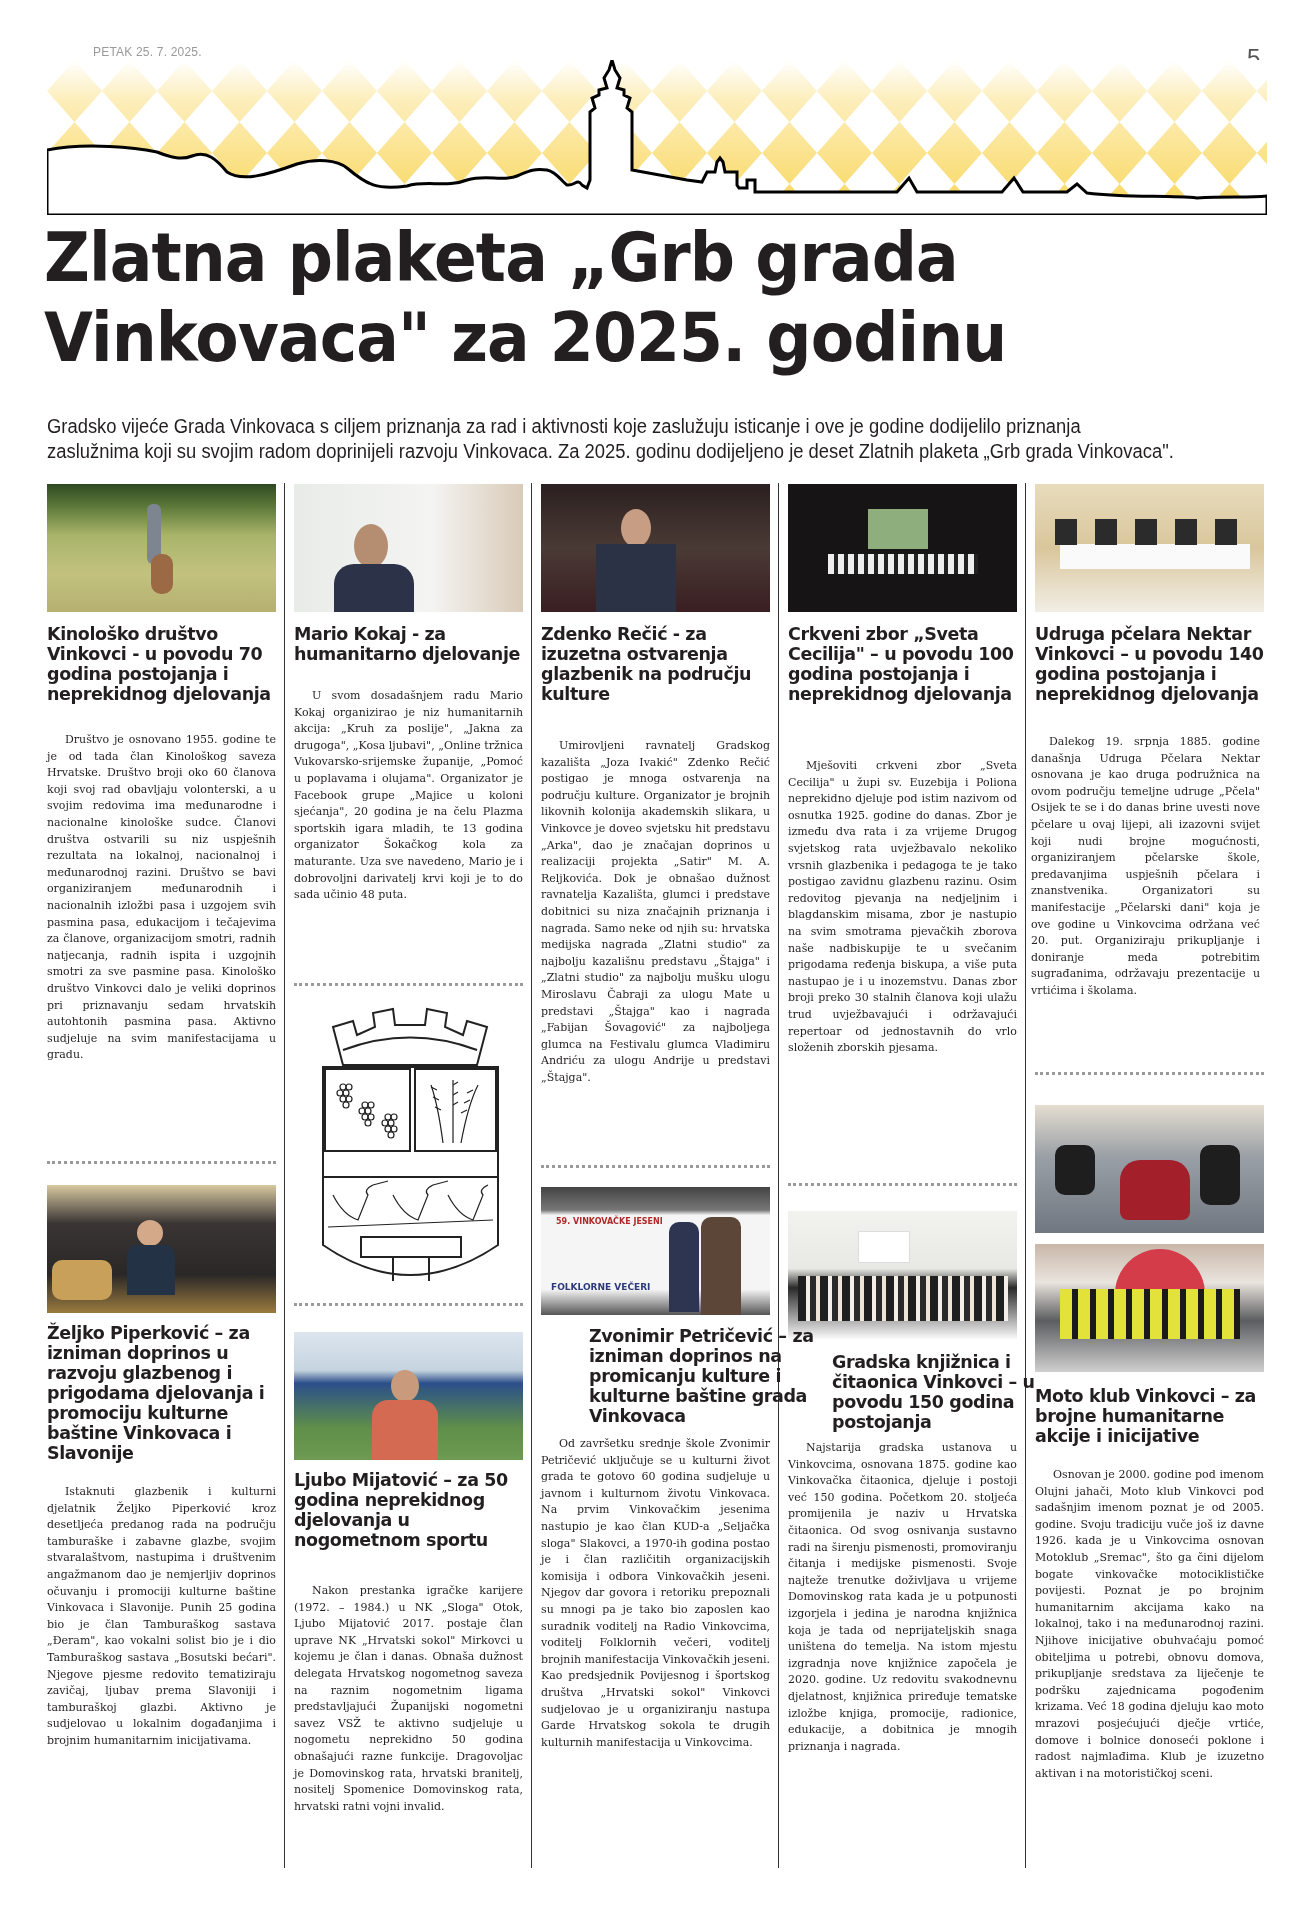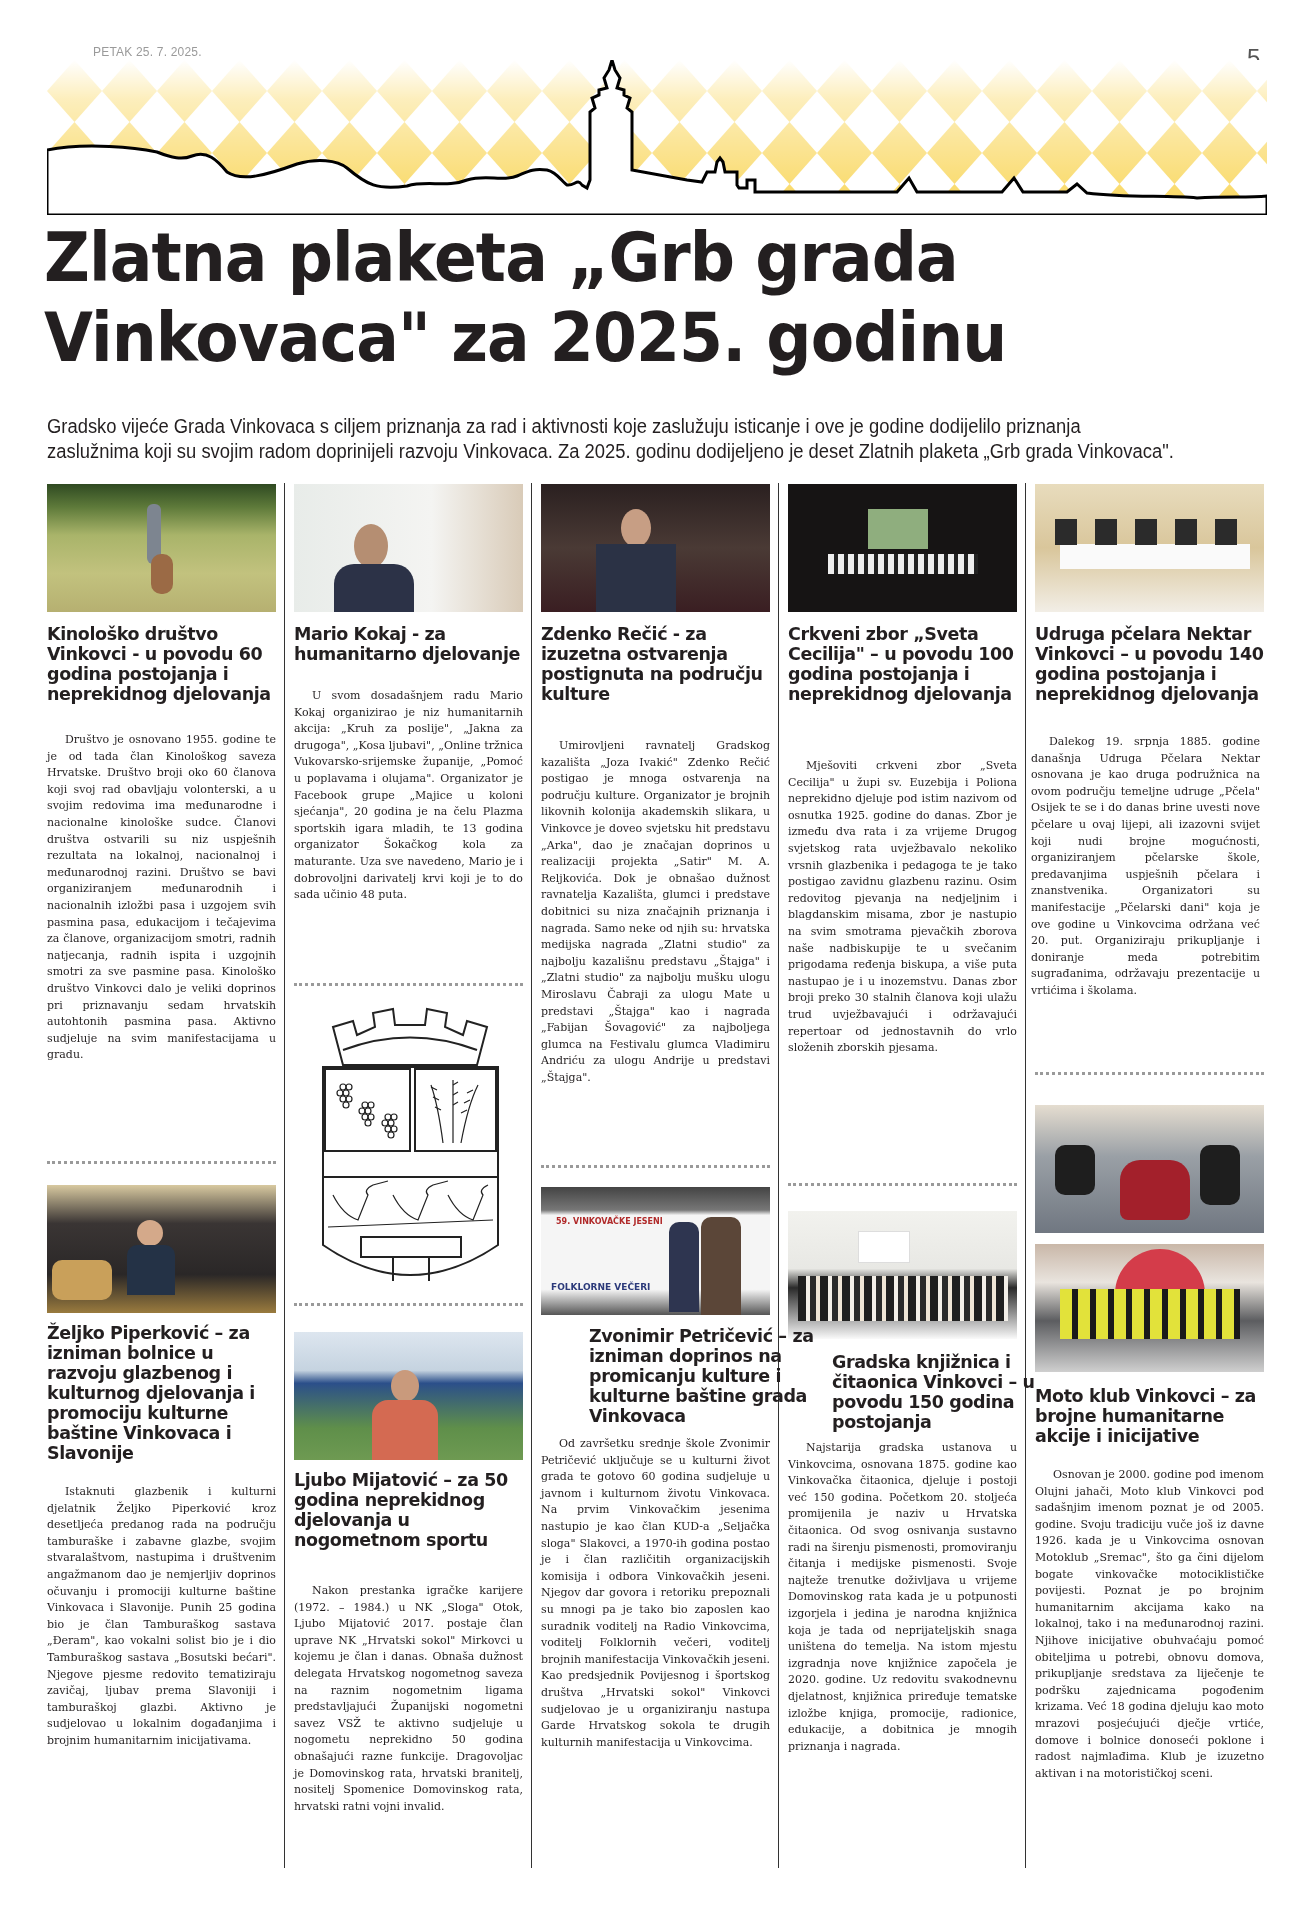--- a/index.html
+++ b/index.html
@@ -72,21 +72,21 @@
 </div>
 <div class="photo" style="left:788px;top:484px;width:229px;height:128px;background:#161414;">
   <div style="position:absolute;left:80px;top:25px;width:60px;height:40px;background:#8fae7e;"></div>
   <div style="position:absolute;left:40px;top:70px;width:150px;height:20px;background:repeating-linear-gradient(90deg,#eee 0 6px,#222 6px 10px);"></div>
 </div>
 <div class="photo" style="left:1035px;top:484px;width:229px;height:128px;background:linear-gradient(180deg,#e8dcbd 0%,#d9c69b 50%,#f2eee6 100%);">
   <div style="position:absolute;left:25px;top:60px;width:190px;height:25px;background:#fafafa;"></div>
   <div style="position:absolute;left:20px;top:35px;width:190px;height:26px;background:repeating-linear-gradient(90deg,#2b2b2b 0 22px,transparent 22px 40px);"></div>
 </div>
 
-<div class="art-title" style="left:47px;top:624px;width:229px;">Kinološko društvo Vinkovci - u povodu 60 godina postojanja i neprekidnog djelovanja</div>
+<div class="art-title" style="left:47px;top:624px;width:229px;">Kinološko društvo Vinkovci - u povodu 70 godina postojanja i neprekidnog djelovanja</div>
 <div class="art-body" style="left:47px;top:732px;width:229px;">
     <span class="indent">Društvo je osnovano 1955. godine te je od tada član Kinološkog saveza Hrvatske. Društvo broji oko 60 članova koji svoj rad obavljaju volonterski, a u svojim redovima ima međunarodne i nacionalne kinološke sudce. Članovi društva ostvarili su niz uspješnih rezultata na lokalnoj, nacionalnoj i međunarodnoj razini. Društvo se bavi organiziranjem međunarodnih i nacionalnih izložbi pasa i uzgojem svih pasmina pasa, edukacijom i tečajevima za članove, organizacijom smotri, radnih natjecanja, radnih ispita i uzgojnih smotri za sve pasmine pasa. Kinološko društvo Vinkovci dalo je veliki doprinos pri priznavanju sedam hrvatskih autohtonih pasmina pasa. Aktivno sudjeluje na svim manifestacijama u gradu.</span>
   </div>
 <div class="dots" style="left:47px;top:1161px;width:229px;"></div>
 
 <div class="art-title" style="left:294px;top:624px;width:229px;">Mario Kokaj - za humanitarno djelovanje</div>
 <div class="art-body" style="left:294px;top:688px;width:229px;">
     <span class="indent">U svom dosadašnjem radu Mario Kokaj organizirao je niz humanitarnih akcija: „Kruh za poslije", „Jakna za drugoga", „Kosa ljubavi", „Online tržnica Vukovarsko-srijemske županije, „Pomoć u poplavama i olujama". Organizator je Facebook grupe „Majice u koloni sjećanja", 20 godina je na čelu Plazma sportskih igara mladih, te 13 godina organizator Šokačkog kola za maturante. Uza sve navedeno, Mario je i dobrovoljni darivatelj krvi koji je to do sada učinio 48 puta.</span>
   </div>
 <div class="dots" style="left:294px;top:983px;width:229px;"></div>
@@ -126,21 +126,21 @@
       <circle cx="81" cy="124" r="3"></circle>
       <circle cx="78" cy="130" r="3"></circle>
     <path d="M130,138 Q125,100 118,80 M140,138 L140,75 M148,138 Q155,100 165,80"></path>
     <path d="M118,82 l6,3 M120,92 l6,3 M122,102 l6,3 M140,80 l5,-3 M140,90 l5,-3 M140,100 l5,-3 M160,85 l-6,3 M157,95 l-6,3 M154,105 l-6,3"></path>
     <path d="M20,190 Q30,210 45,215 L55,190 Q50,185 60,180 L75,176 M80,190 Q90,210 105,215 L115,190 Q110,185 120,180 L135,176 M135,190 Q145,210 160,215 L170,190 Q165,185 175,180"></path>
     <path d="M15,222 L180,215"></path>
   </g>
 </svg>
 <div class="dots" style="left:294px;top:1303px;width:229px;"></div>
 
-<div class="art-title" style="left:541px;top:624px;width:229px;">Zdenko Rečić - za izuzetna ostvarenja postignuta na području kulture</div>
+<div class="art-title" style="left:541px;top:624px;width:229px;">Zdenko Rečić - za izuzetna ostvarenja glazbenik na području kulture</div>
 <div class="art-body" style="left:541px;top:738px;width:229px;">
     <span class="indent">Umirovljeni ravnatelj Gradskog kazališta „Joza Ivakić" Zdenko Rečić postigao je mnoga ostvarenja na području kulture. Organizator je brojnih likovnih kolonija akademskih slikara, u Vinkovce je doveo svjetsku hit predstavu „Arka", dao je značajan doprinos u realizaciji projekta „Satir" M. A. Reljkovića. Dok je obnašao dužnost ravnatelja Kazališta, glumci i predstave dobitnici su niza značajnih priznanja i nagrada. Samo neke od njih su: hrvatska medijska nagrada „Zlatni studio" za najbolju kazališnu predstavu „Štajga" i „Zlatni studio" za najbolju mušku ulogu Miroslavu Čabraji za ulogu Mate u predstavi „Štajga" kao i nagrada „Fabijan Šovagović" za najboljega glumca na Festivalu glumca Vladimiru Andriću za ulogu Andrije u predstavi „Štajga".</span>
   </div>
 <div class="dots" style="left:541px;top:1165px;width:229px;"></div>
 
 <div class="art-title" style="left:788px;top:624px;width:229px;">Crkveni zbor „Sveta Cecilija" – u povodu 100 godina postojanja i neprekidnog djelovanja</div>
 <div class="art-body" style="left:788px;top:758px;width:229px;">
     <span class="indent">Mješoviti crkveni zbor „Sveta Cecilija" u župi sv. Euzebija i Poliona neprekidno djeluje pod istim nazivom od osnutka 1925. godine do danas. Zbor je između dva rata i za vrijeme Drugog svjetskog rata uvježbavalo nekoliko vrsnih glazbenika i pedagoga te je tako postigao zavidnu glazbenu razinu. Osim redovitog pjevanja na nedjeljnim i blagdanskim misama, zbor je nastupio na svim smotrama pjevačkih zborova naše nadbiskupije te u svečanim prigodama ređenja biskupa, a više puta nastupao je i u inozemstvu. Danas zbor broji preko 30 stalnih članova koji ulažu trud uvježbavajući i održavajući repertoar od jednostavnih do vrlo složenih zborskih pjesama.</span>
   </div>
 <div class="dots" style="left:788px;top:1183px;width:229px;"></div>
@@ -173,21 +173,21 @@
 <div class="photo" style="left:1035px;top:1105px;width:229px;height:128px;background:linear-gradient(180deg,#e5ddd0 0%,#9aa0a6 40%,#707781 100%);">
   <div style="position:absolute;left:85px;top:55px;width:70px;height:60px;background:#a3202b;border-radius:20px 20px 8px 8px;"></div>
   <div style="position:absolute;left:20px;top:40px;width:40px;height:50px;background:#1e1e1e;border-radius:10px;"></div>
   <div style="position:absolute;left:165px;top:40px;width:40px;height:60px;background:#1e1e1e;border-radius:10px;"></div>
 </div>
 <div class="photo" style="left:1035px;top:1244px;width:229px;height:128px;background:linear-gradient(180deg,#c9b7a8 0%,#e9e4de 30%,#5c5d60 60%,#cfcfcf 100%);">
   <div style="position:absolute;left:80px;top:5px;width:90px;height:45px;background:#d43c4a;border-radius:45px 45px 0 0;"></div>
   <div style="position:absolute;left:25px;top:45px;width:180px;height:50px;background:repeating-linear-gradient(90deg,#e2e23a 0 12px,#1a1a1a 12px 18px);"></div>
 </div>
 
-<div class="art-title" style="left:47px;top:1323px;width:229px;">Željko Piperković – za izniman bolnice u razvoju glazbenog i kulturnog djelovanja i promociju kulturne baštine Vinkovaca i Slavonije</div>
+<div class="art-title" style="left:47px;top:1323px;width:229px;">Željko Piperković – za izniman doprinos u razvoju glazbenog i prigodama djelovanja i promociju kulturne baštine Vinkovaca i Slavonije</div>
 <div class="art-body" style="left:47px;top:1484px;width:229px;">
     <span class="indent">Istaknuti glazbenik i kulturni djelatnik Željko Piperković kroz desetljeća predanog rada na području tamburaške i zabavne glazbe, svojim stvaralaštvom, nastupima i društvenim angažmanom dao je nemjerljiv doprinos očuvanju i promociji kulturne baštine Vinkovaca i Slavonije. Punih 25 godina bio je član Tamburaškog sastava „Đeram", kao vokalni solist bio je i dio Tamburaškog sastava „Bosutski bećari". Njegove pjesme redovito tematiziraju zavičaj, ljubav prema Slavoniji i tamburaškoj glazbi. Aktivno je sudjelovao u lokalnim događanjima i brojnim humanitarnim inicijativama.</span>
   </div>
 
 <div class="art-title" style="left:294px;top:1470px;width:229px;">Ljubo Mijatović – za 50 godina neprekidnog djelovanja u nogometnom sportu</div>
 <div class="art-body" style="left:294px;top:1583px;width:229px;">
     <span class="indent">Nakon prestanka igračke karijere (1972. – 1984.) u NK „Sloga" Otok, Ljubo Mijatović 2017. postaje član uprave NK „Hrvatski sokol" Mirkovci u kojemu je član i danas. Obnaša dužnost delegata Hrvatskog nogometnog saveza na raznim nogometnim ligama predstavljajući Županijski nogometni savez VSŽ te aktivno sudjeluje u nogometu neprekidno 50 godina obnašajući razne funkcije. Dragovoljac je Domovinskog rata, hrvatski branitelj, nositelj Spomenice Domovinskog rata, hrvatski ratni vojni invalid.</span>
   </div>
 
 <div class="art-title" style="left:541px;top:1326px;width:229px;margin-left:48px;">Zvonimir Petričević – za izniman doprinos na promicanju kulture i kulturne baštine grada Vinkovaca</div>

